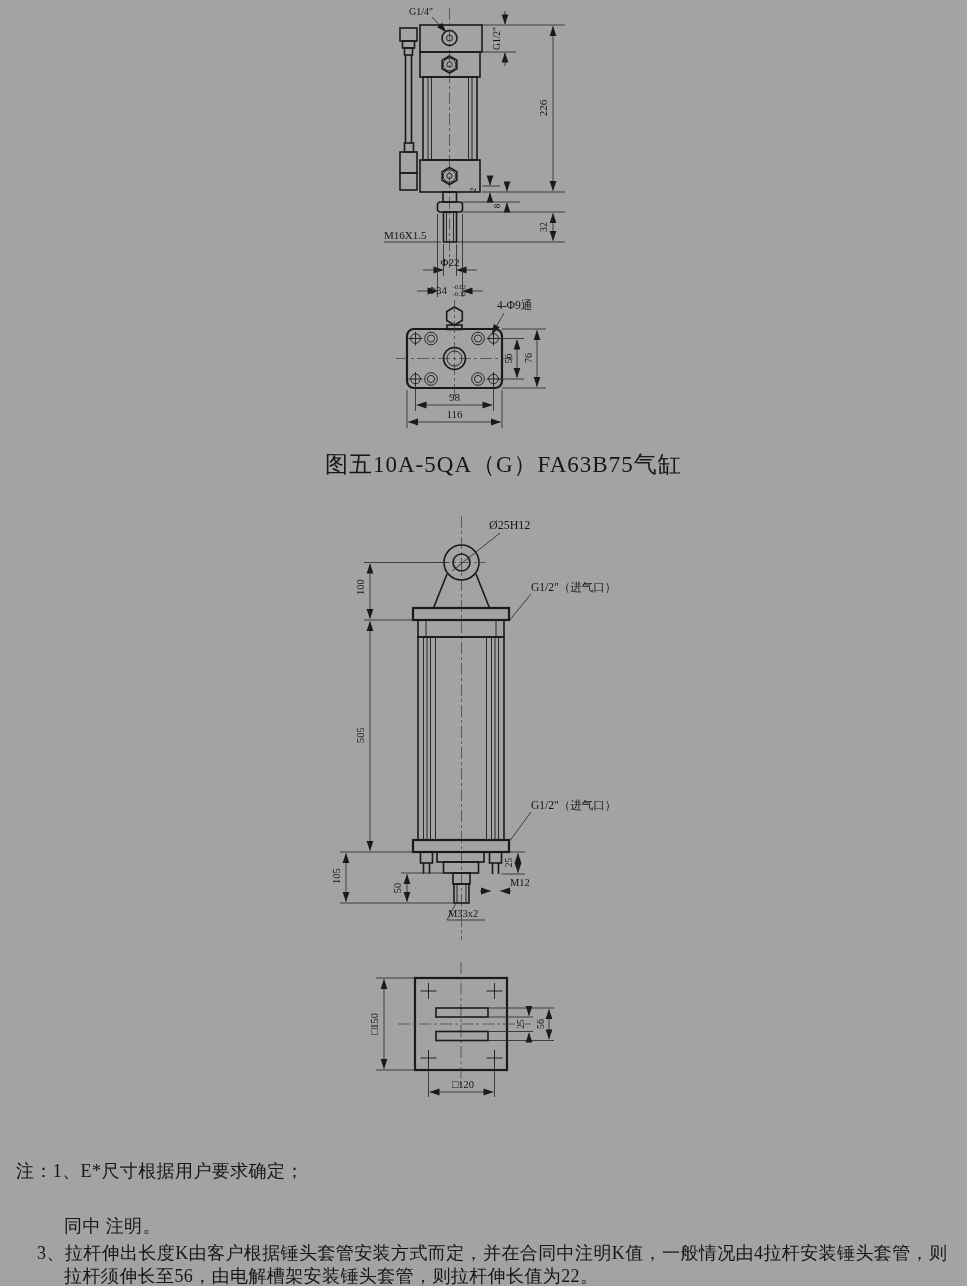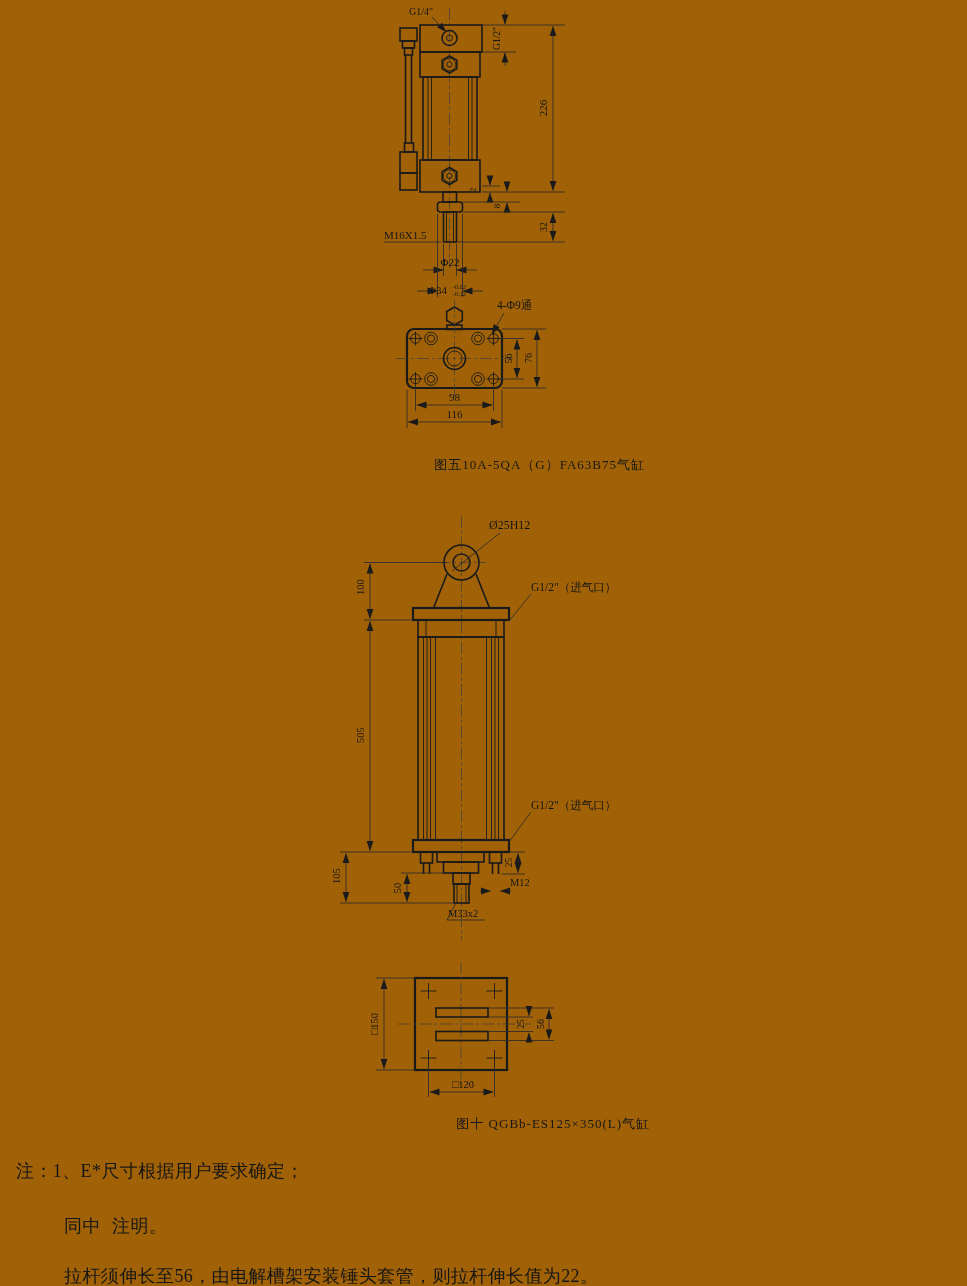--- a/index.html
+++ b/index.html
@@ -1,34 +1,34 @@
 <!DOCTYPE html>
 <html><head>
 <meta charset="utf-8">
 <style>
   html,body{margin:0;padding:0;}
   body{
     width:967px;height:1286px;background:#ffffff;position:relative;overflow:hidden;
     font-family:"Liberation Serif","DejaVu Serif",serif;color:#141414;
   }
-  .page{position:absolute;inset:0;background:#a16207;}
+  .page{position:absolute;inset:0;background:#a3a3a3;}
   svg{position:absolute;left:0;top:0;}
   
   .ol{fill:none;stroke:#1a1a1a;stroke-width:1.6;}
   .ol2{fill:none;stroke:#1a1a1a;stroke-width:2.2;}
   .tl{fill:none;stroke:#1a1a1a;stroke-width:0.9;}
   .dl{fill:none;stroke:#2b2b2b;stroke-width:0.85;}
   .cl{fill:none;stroke:#3c3c3c;stroke-width:0.7;stroke-dasharray:12 3 3 3;}
   text{fill:#151515;font-family:"Liberation Serif","DejaVu Serif",serif;}
   .d9{font-size:9px;}  .d95{font-size:9.5px;} .d10{font-size:10px;}
   .d105{font-size:10.5px;} .d11{font-size:11px;} .d115{font-size:11.5px;}
   .d12{font-size:12px;} .d65{font-size:6.5px;}
   .caption{
-    position:absolute;width:320px;text-align:right;font-size:13px;
-    letter-spacing:1px;color:#161616;white-space:nowrap;margin-top:7px;
+    position:absolute;width:320px;text-align:center;font-size:23px;
+    letter-spacing:1px;color:#161616;white-space:nowrap;
   }
   .note{
     position:absolute;font-size:18px;letter-spacing:0.4px;color:#161616;white-space:nowrap;
   }
 </style>
 </head>
 <body>
 
 <div class="page">
 
@@ -310,19 +310,19 @@
     <text class="d105" x="377.5" y="1024" text-anchor="middle" transform="rotate(-90 377.5 1024)">□150</text>
 
     <line class="dl" x1="428.5" y1="1066" x2="428.5" y2="1097"></line>
     <line class="dl" x1="494.5" y1="1066" x2="494.5" y2="1097"></line>
     <line class="dl" x1="430" y1="1092" x2="493" y2="1092" marker-start="url(#ar)" marker-end="url(#ar)"></line>
     <text class="d105" x="463" y="1088" text-anchor="middle">□120</text>
   </g>
 </svg>
 
 <div class="caption" style="left:325px;top:449px;">图五10A-5QA（G）FA63B75气缸</div>
-<div class="caption" style="left:330px;top:1108px;">图十 QGBb-ES125×350(L)气缸</div>
 
 <div class="note" style="left:16px;top:1159px;">注：1、E*尺寸根据用户要求确定；</div>
-<div class="note" style="left:64px;top:1214px;font-family:Liberation Mono, monospace;">同中 注明。</div>
+<div class="note" style="left:64px;top:1214px;">同中 注明。</div>
+<div class="note" style="left:37px;top:1241px;">3、拉杆伸出长度K由客户根据锤头套管安装方式而定，并在合同中注明K值，一般情况由4拉杆安装锤头套管，则</div>
 <div class="note" style="left:64px;top:1264px;">拉杆须伸长至56，由电解槽架安装锤头套管，则拉杆伸长值为22。</div>
 
 </div>
 
 </body></html>

